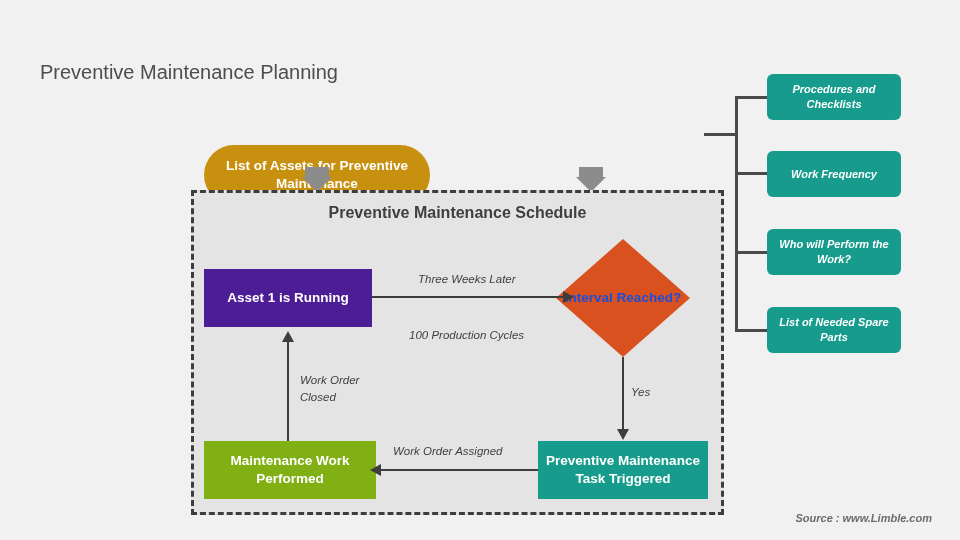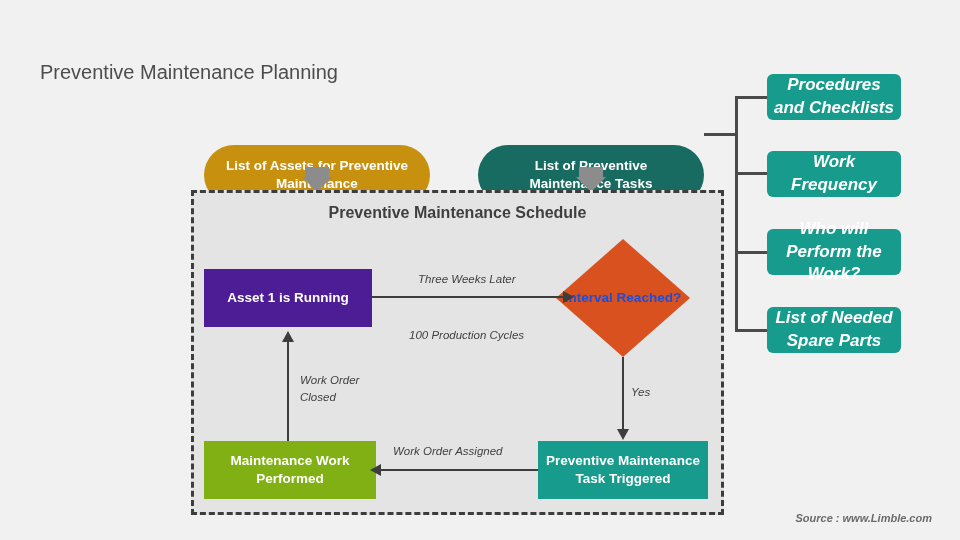--- a/index.html
+++ b/index.html
@@ -221,21 +221,21 @@
     height: 46px;
     background: #169b8c;
     border-radius: 6px;
     display: flex;
     align-items: center;
     justify-content: center;
     text-align: center;
     color: #ffffff;
     font-style: italic;
     font-weight: bold;
-    font-size: 17px;
+    font-size: 11px;
     line-height: 1.35;
     box-sizing: border-box;
     padding: 3px 7px;
   }
   #side-box-0 { top: 74px; }
   #side-box-1 { top: 151px; }
   #side-box-2 { top: 229px; }
   #side-box-3 { top: 307px; }
 
   
@@ -251,21 +251,20 @@
   }
 </style>
 </head>
 <body>
 
 <div id="slide">
 
   <div id="subtitle">Preventive Maintenance Planning</div>
 
   <div class="pill" id="pill-assets">List of Assets for Preventive Maintenance</div>
-  <div class="pill" id="pill-tasks">List of Preventive Maintenance Tasks</div>
 
   <div class="block-arrow" id="arrow-assets">
     <div class="stem"></div>
     <div class="head"></div>
   </div>
   <div class="block-arrow" id="arrow-tasks">
     <div class="stem"></div>
     <div class="head"></div>
   </div>
 

